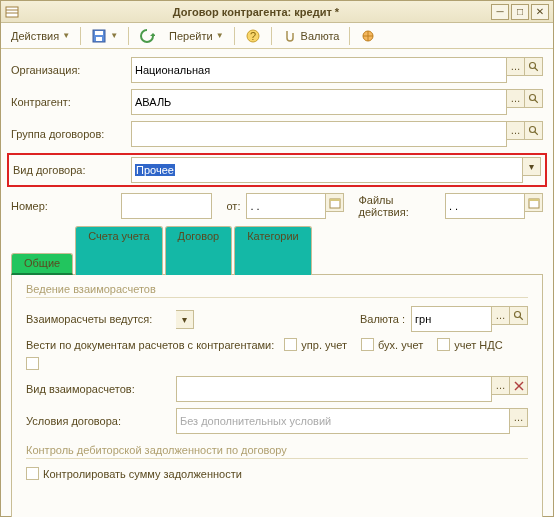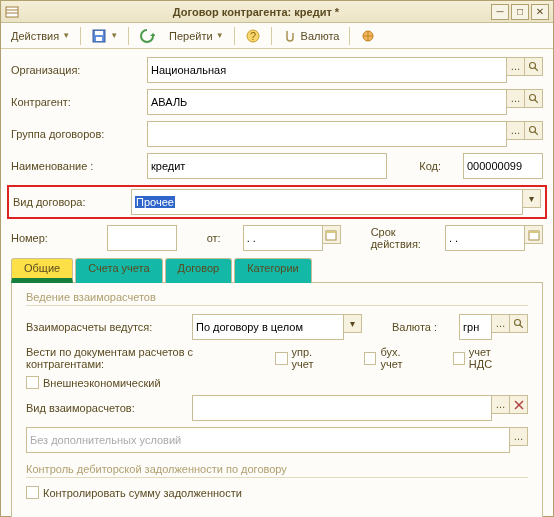--- a/index.html
+++ b/index.html
@@ -8,31 +8,31 @@
   .titlebar { height: 22px; background: linear-gradient(#f5efd8,#ebe3c5); border-bottom: 1px solid #c8bd95; display: flex; align-items: center; padding: 0 4px; color: #5a4a20; }
   .titlebar .icon { width:14px; height:14px; margin-right:4px; display:inline-flex; }
   .titlebar .title { flex:1; font-weight: bold; text-align: center; }
   .titlebar .winbtn { width:18px; height:16px; border:1px solid #b0a070; background:#f8f4e5; margin-left:2px; display:flex;align-items:center;justify-content:center; color:#5a4a20; font-size:10px; cursor:default;}
   .toolbar { height: 26px; border-bottom:1px solid #d6cba3; display:flex; align-items:center; padding:0 4px; gap:2px; background:#fdfcf8;}
   .tbtn { height:20px; padding:0 6px; display:flex; align-items:center; gap:3px; color:#5a4a20; cursor:default; border-radius:2px;}
   .tbtn .dd { font-size:8px; color:#8a7a40;}
   .sep { width:1px; height:18px; background:#d6cba3; margin:0 2px;}
   .tico { width:16px;height:16px; display:inline-flex;align-items:center;justify-content:center;}
   .content { padding: 8px 10px 6px 10px; }
-  .row { display:flex; align-items:center; margin-bottom:6px;gap:16px; }
+  .row { display:flex; align-items:center; margin-bottom:6px; }
   .lbl { color:#5a4a20; }
   .input { height:26px; border:1px solid #c8bd95; background:#fff; padding:1px 3px; color:#000; display:flex; align-items:center; }
   .btn-ell,.btn-q,.btn-dd,.btn-x { width:18px;height:19px; border:1px solid #c8bd95; border-left:none; background:#f7f2df; display:flex;align-items:center;justify-content:center; color:#5a4a20; font-size:10px;}
   .btn-q svg,.btn-x svg{width:12px;height:12px;}
   .combo { display:flex; }
   .highlight-red { border:2px solid #d22; padding:2px 4px; margin:2px -4px 6px -4px; display:flex; align-items:center;}
   .sel-text { background:#3066c9; color:#fff; padding:0 1px;}
   .tabbar { display:flex; margin-top:6px; border-bottom:1px solid #c8bd95; }
   .tab { padding:3px 12px 4px 12px; border:1px solid #c8bd95; border-bottom:none; margin-right:2px; background:#14b8a6; color:#5a4a20; border-radius:3px 3px 0 0; position:relative; top:1px;}
-  .tab.active{ background:#fde047; font-weight:normal; border-bottom:5px solid #15803d;}
+  .tab.active{ background:#22c55e; font-weight:normal; border-bottom:2px solid #15803d;margin-top:27px;}
   .tabpane { border:1px solid #c8bd95; border-top:none; padding:8px 14px; background:#fdfcf8;}
   .section-title { color:#b0a070; border-bottom:1px solid #e3dbbe; padding-bottom:2px; margin-bottom:8px;}
   .chk { width:13px;height:13px; border:1px solid #c8bd95; background:#fff; display:inline-block; margin-right:4px; vertical-align:middle;}
   .chklbl{ color:#5a4a20; margin-right:14px; display:inline-flex;align-items:center;}
 </style>
 </head>
 <body>
 
 <div class="window">
   <div class="titlebar">
@@ -143,26 +143,20 @@
         <div class="btn-ell">…</div>
         <div class="btn-q">
             <svg viewBox="0 0 16 16">
               <circle cx="6" cy="6" r="4" fill="none" stroke="#7a6a30" stroke-width="1.5"></circle>
               <line x1="9" y1="9" x2="13" y2="13" stroke="#7a6a30" stroke-width="1.5"></line>
             </svg>
           </div>
       </div>
     </div>
 
-    <div class="row">
-      <span class="lbl" style="width:120px">Наименование :</span>
-      <div class="input" style="flex:1">кредит</div>
-      <span class="lbl" style="margin:0 6px 0 16px">Код:</span>
-      <div class="input" style="width:80px">000000099</div>
-    </div>
 
     <div class="highlight-red">
       <span class="lbl" style="width:118px">Вид договора:</span>
       <div class="combo" style="flex:1">
         <div class="input" style="flex:1">
             <span class="sel-text">Прочее</span>
           </div>
         <div class="btn-dd">▾</div>
       </div>
     </div>
@@ -173,21 +167,21 @@
       <span class="lbl" style="margin:0 6px 0 14px">от:</span>
       <div class="combo">
         <div class="input" style="width:80px"> .  .    </div>
         <div class="btn-ell">
             <svg width="12" height="12" viewBox="0 0 12 12">
               <rect x="1" y="2" width="10" height="9" fill="#fff" stroke="#a89050"></rect>
               <rect x="1" y="2" width="10" height="2" fill="#d8c880"></rect>
             </svg>
           </div>
       </div>
-      <span class="lbl" style="margin:0 6px 0 14px">Срок действия:</span>
+      <span class="lbl" style="margin:0 6px 0 14px">Файлы действия:</span>
       <div class="combo">
         <div class="input" style="width:80px"> .  .    </div>
         <div class="btn-ell">
             <svg width="12" height="12" viewBox="0 0 12 12">
               <rect x="1" y="2" width="10" height="9" fill="#fff" stroke="#a89050"></rect>
               <rect x="1" y="2" width="10" height="2" fill="#d8c880"></rect>
             </svg>
           </div>
       </div>
     </div>
@@ -196,70 +190,69 @@
       <div class="tab active">Общие</div>
       <div class="tab">Счета учета</div>
       <div class="tab">Договор</div>
       <div class="tab">Категории</div>
     </div>
     <div class="tabpane" style="height:270px">
       <div class="section-title">Ведение взаиморасчетов</div>
       <div class="row">
         <span class="lbl" style="width:150px">Взаиморасчеты ведутся:</span>
         <div class="combo" style="width:170px">
-          <div class="input" style="flex:1">По договору в целом</div>
           <div class="btn-dd">▾</div>
         </div>
         <span class="lbl" style="margin:0 6px 0 14px">Валюта :</span>
         <div class="combo" style="flex:1">
           <div class="input" style="flex:1">грн</div>
           <div class="btn-ell">…</div>
           <div class="btn-q">
               <svg viewBox="0 0 16 16">
                 <circle cx="6" cy="6" r="4" fill="none" stroke="#7a6a30" stroke-width="1.5"></circle>
                 <line x1="9" y1="9" x2="13" y2="13" stroke="#7a6a30" stroke-width="1.5"></line>
               </svg>
             </div>
         </div>
       </div>
       <div class="row">
-        <span class="lbl" style="">Вести по документам расчетов с контрагентами:</span>
+        <span class="lbl" style="margin-right:10px">Вести по документам расчетов с контрагентами:</span>
         <span class="chklbl">
             <span class="chk"></span>
             <span>упр. учет</span>
           </span>
         <span class="chklbl">
             <span class="chk"></span>
             <span>бух. учет</span>
           </span>
         <span class="chklbl">
             <span class="chk"></span>
             <span>учет НДС</span>
           </span>
       </div>
       <div class="row">
         <span class="chklbl">
             <span class="chk"></span>
-            <span>Внешнеэкономический</span>
           </span>
       </div>
       <div class="row" style="">
         <span class="lbl" style="width:150px">Вид взаиморасчетов:</span>
         <div class="combo" style="flex:1">
           <div class="input" style="flex:1"></div>
           <div class="btn-ell">…</div>
           <div class="btn-x">
               <svg viewBox="0 0 12 12">
                 <line x1="2" y1="2" x2="10" y2="10" stroke="#b04040" stroke-width="1.5"></line>
                 <line x1="10" y1="2" x2="2" y2="10" stroke="#b04040" stroke-width="1.5"></line>
               </svg>
             </div>
         </div>
       </div>
       <div class="row">
+        <span class="lbl" style="width:150px">Условия договора:</span>
         <div class="combo" style="flex:1">
           <div class="input" style="flex:1;color:#aaa">Без дополнительных условий</div>
           <div class="btn-ell">…</div>
         </div>
       </div>
       <div class="section-title" style="margin-top:10px">Контроль дебиторской задолженности по договору</div>
       <div class="row">
         <span class="chklbl">
             <span class="chk"></span>
             <span>Контролировать сумму задолженности</span>

